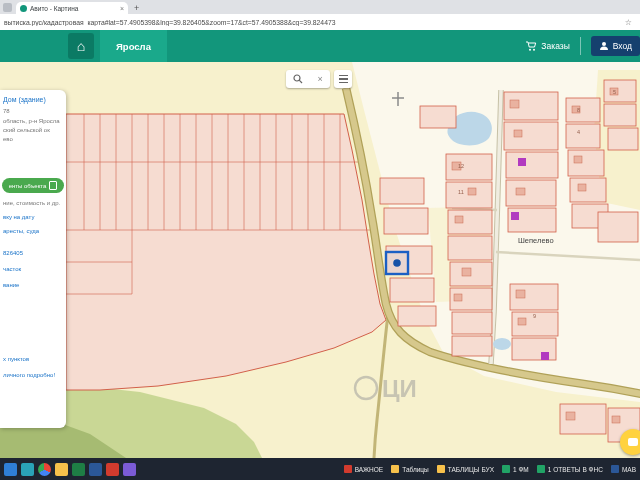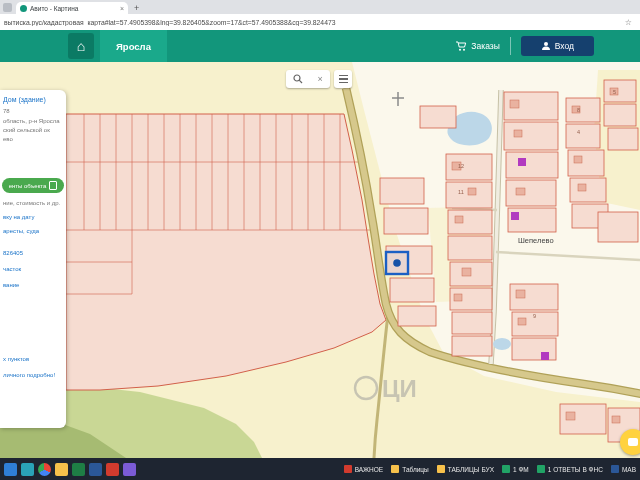--- a/index.html
+++ b/index.html
@@ -20,24 +20,24 @@
               display:flex;align-items:center;}
   #url-text{font-size:6.8px;color:#4a4a4a;margin-left:4px;white-space:nowrap;overflow:hidden;width:600px;}
   #star{font-size:8px;color:#6a6a6a;margin-left:auto;margin-right:8px;}
 
   
   #siteheader{top:30px;left:0;width:640px;height:32px;background:#12967b;display:flex;align-items:center;}
   #home-btn{width:26px;height:26px;margin-left:68px;background:#0b7a64;border-radius:3px;
             display:flex;align-items:center;justify-content:center;color:#fff;font-size:14px;}
   #map-tab{height:32px;padding:0 16px;margin-left:6px;background:#1aa98b;display:flex;align-items:center;
            color:#fff;font-size:9.5px;font-weight:bold;}
-  #header-right{margin-left:auto;display:flex;align-items:center;gap:10px;margin-right:46px;}
+  #header-right{margin-left:auto;display:flex;align-items:center;gap:10px;}
   #orders{display:flex;align-items:center;gap:4px;color:#fff;font-size:8.5px;}
   #hdr-divider{width:1px;height:18px;background:rgba(255,255,255,.45);}
-  #login-btn{background:#15406e;border-radius:3px;height:20px;padding:0 20px;display:flex;align-items:center;
+  #login-btn{background:#15406e;border-radius:3px;height:20px;padding:0 8px;display:flex;align-items:center;
              gap:4px;color:#fff;font-size:8.5px;}
 
   
   #map{top:62px;left:0;width:640px;height:396px;}
   #map svg{display:block;}
 
   
   #searchbox{top:70px;left:286px;width:44px;height:18px;background:#fff;border-radius:3px;
              box-shadow:0 1px 2px rgba(0,0,0,.3);display:flex;align-items:center;justify-content:space-around;}
   #search-clear{font-size:9px;color:#888;}

